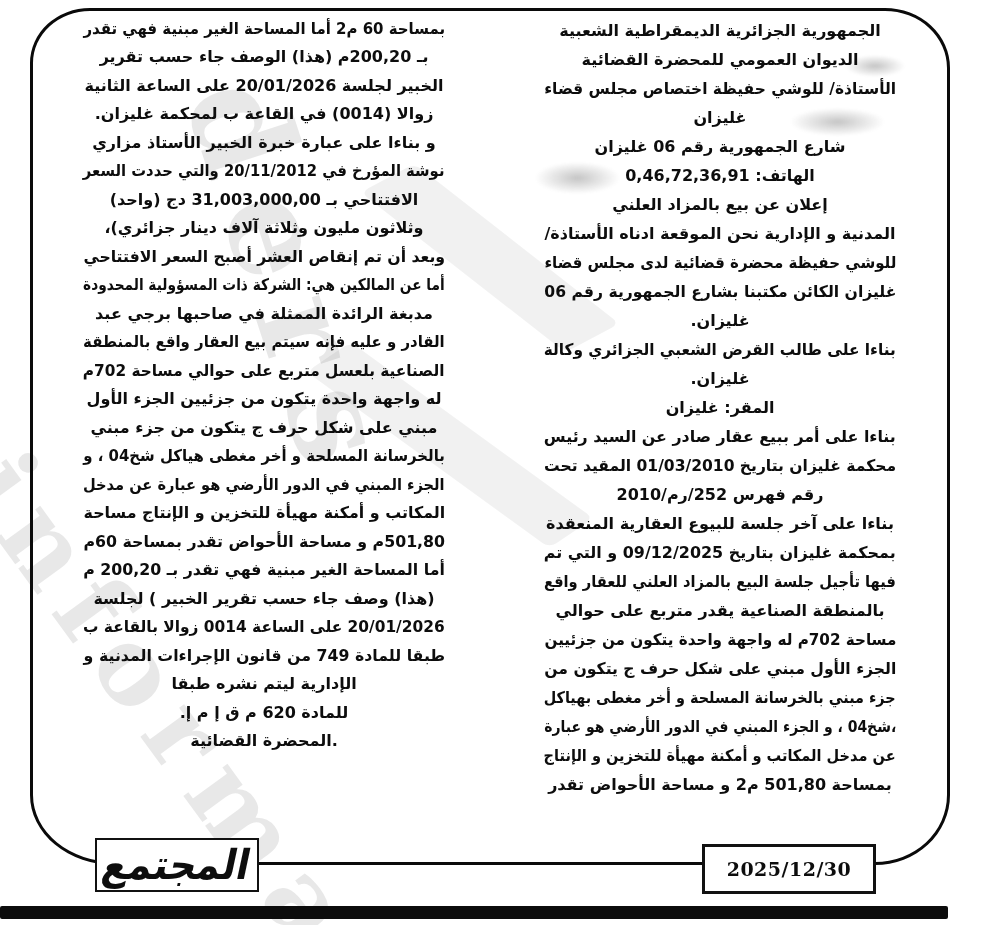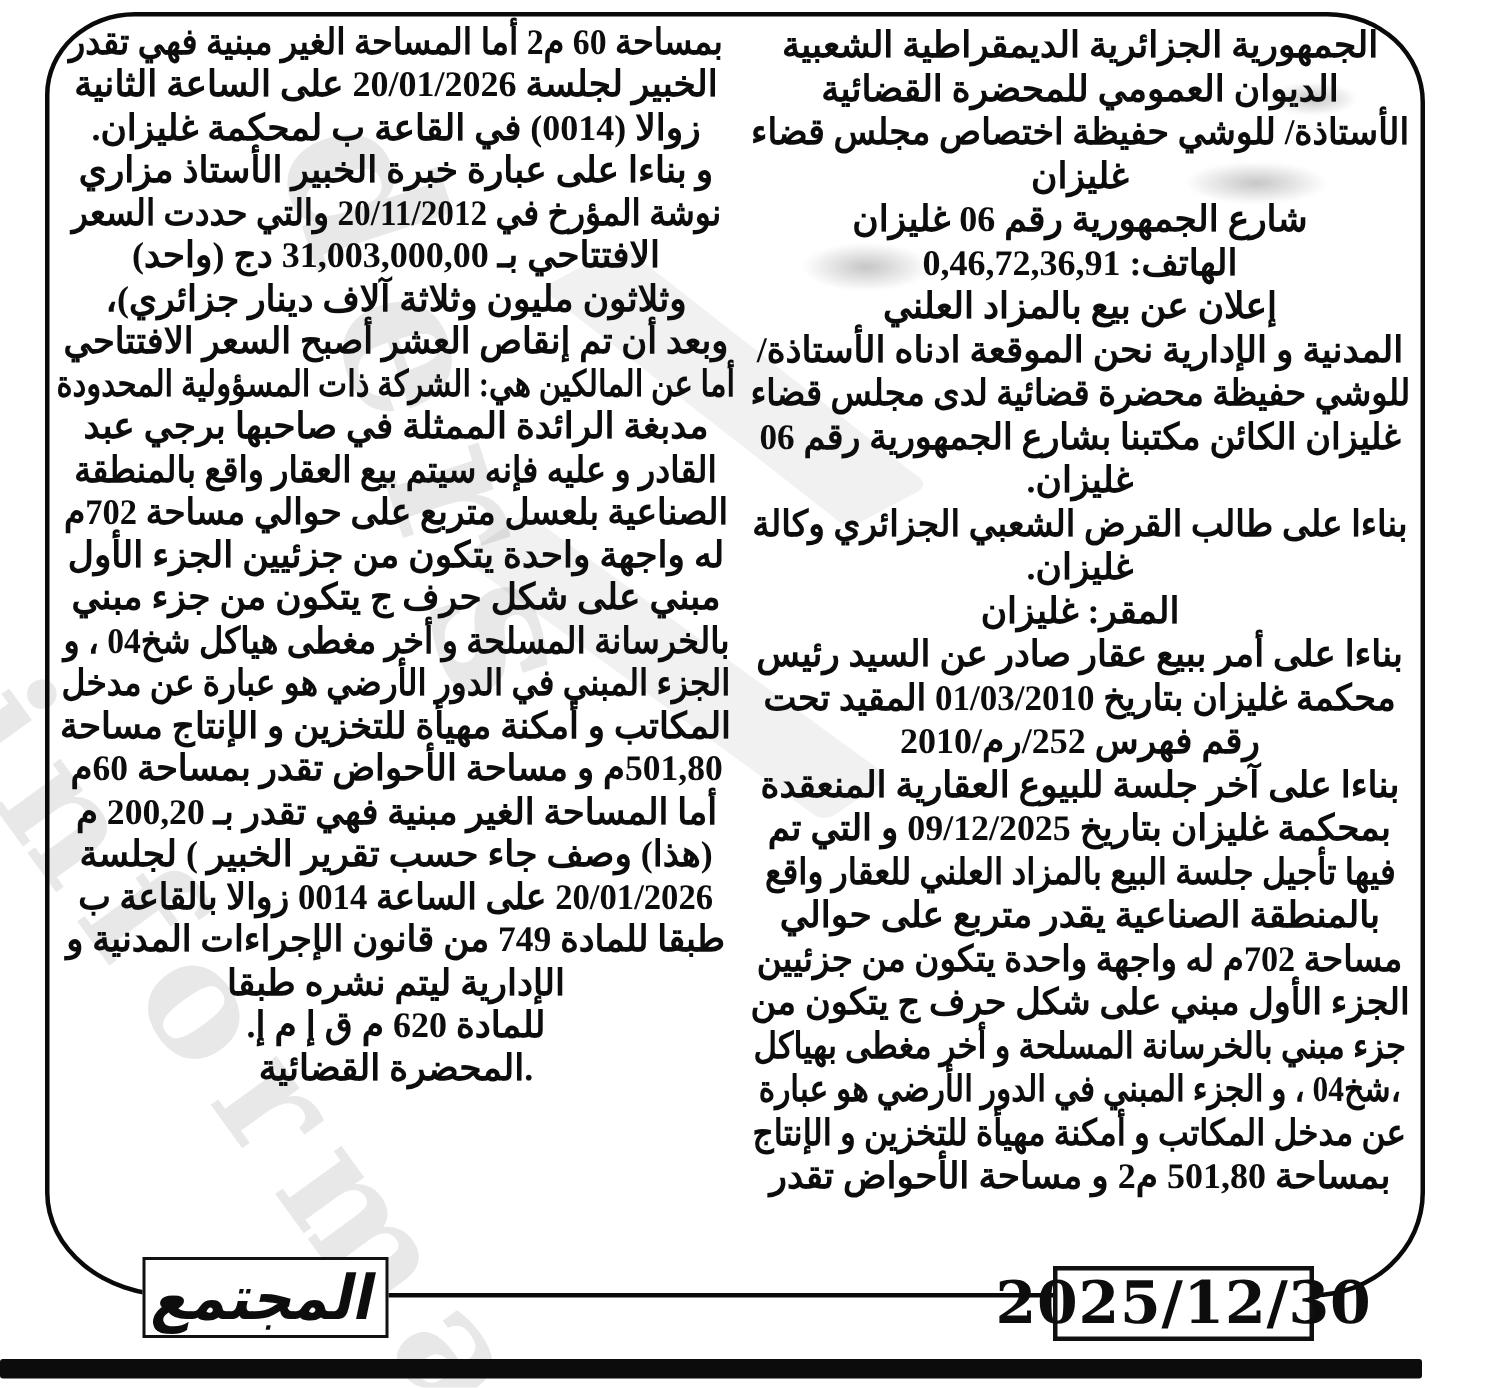--- a/index.html
+++ b/index.html
@@ -17,21 +17,21 @@
     position:absolute;left:30px;top:8px;width:914px;height:851px;
     border:3px solid #0a0a0a;
     border-radius:60px 65px 75px 85px / 55px 60px 70px 70px;
     background:transparent;
     z-index:1;
   }
 
   
   .col{
     position:absolute;z-index:2;direction:rtl;
-    font-weight:bold;font-size:24px;font-family:Liberation Serif, serif;
+    font-weight:bold;font-size:16px;
   }
   .col-right{left:500px;top:16px;width:440px;--lh:29px;}
   .col-left{left:38px;top:14px;width:452px;--lh:28.5px;}
   .tline{
     height:var(--lh);
     display:flex;justify-content:center;align-items:center;
     overflow:visible;
   }
   .tline > span{
     display:inline-block;white-space:nowrap;transform-origin:center;
@@ -50,21 +50,21 @@
     font-family:"DejaVu Sans",sans-serif;
   }
 
   
   .date-box{
     position:absolute;left:702px;top:844px;width:168px;height:44px;
     background:#ffffff;border:3px solid #111;z-index:3;
     display:flex;align-items:center;justify-content:center;
   }
   .date-box span{
-    font-family:"DejaVu Serif",serif;font-weight:bold;font-size:39px;
+    font-family:"DejaVu Serif",serif;font-weight:bold;font-size:19px;
     letter-spacing:0.5px;
   }
 
   
   .bottom-bar{
     position:absolute;left:0;top:906px;width:948px;height:13px;
     background:#0c0c0c;z-index:2;border-radius:2px;
   }
 
   
@@ -186,20 +186,23 @@
       <div class="tline">
         <span>بمساحة 501,80 م2 و مساحة الأحواض تقدر</span>
       </div>
     </div>
 
   <div class="col col-left" dir="rtl">
       <div class="tline">
         <span style="transform: scaleX(0.935485);">بمساحة 60 م2 أما المساحة الغير مبنية فهي تقدر</span>
       </div>
       <div class="tline">
+        <span>بـ 200,20م (هذا) الوصف جاء حسب تقرير</span>
+      </div>
+      <div class="tline">
         <span>الخبير لجلسة 20/01/2026 على الساعة الثانية</span>
       </div>
       <div class="tline">
         <span>زوالا (0014) في القاعة ب لمحكمة غليزان.</span>
       </div>
       <div class="tline">
         <span>و بناءا على عبارة خبرة الخبير الأستاذ مزاري</span>
       </div>
       <div class="tline">
         <span style="transform: scaleX(0.924129);">نوشة المؤرخ في 20/11/2012 والتي حددت السعر</span>

